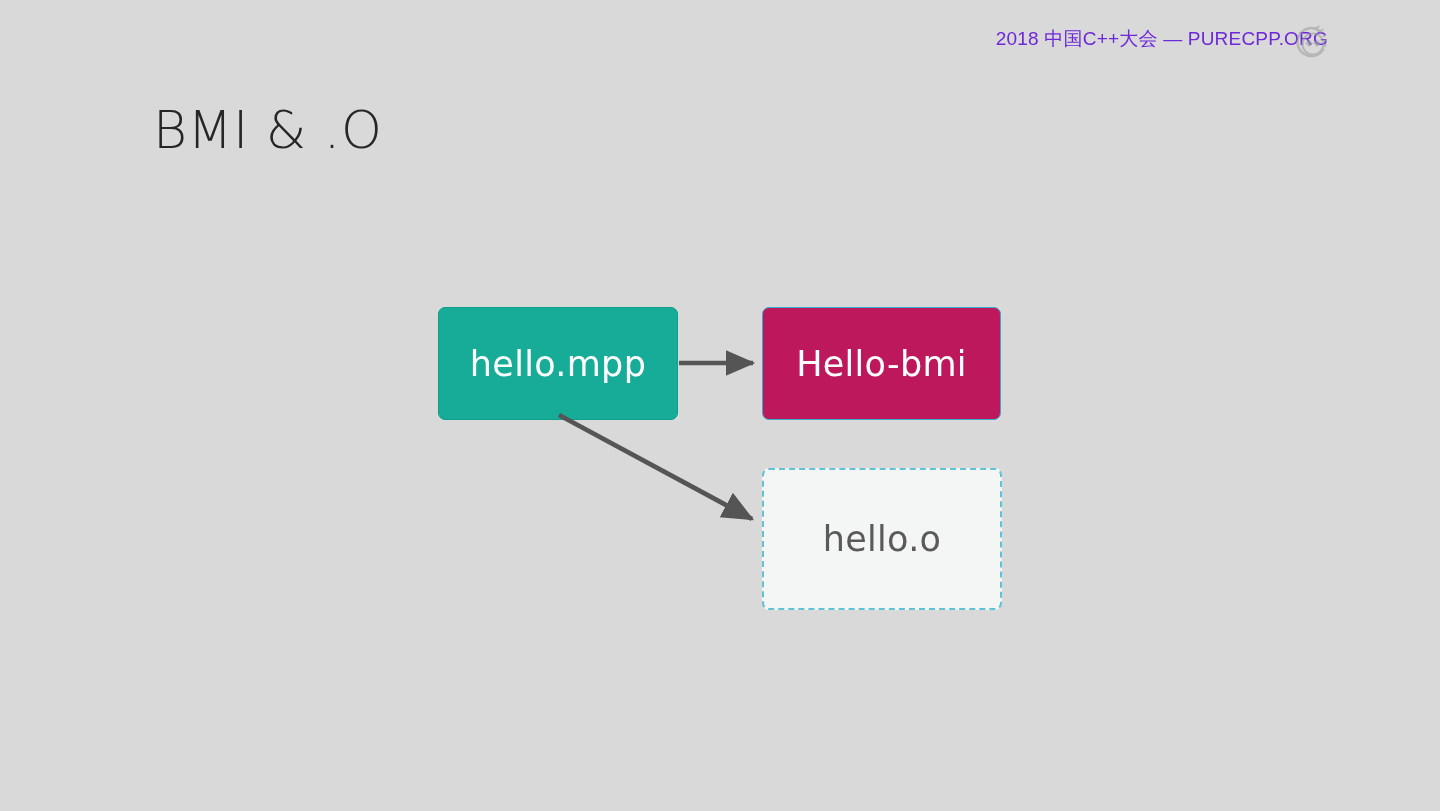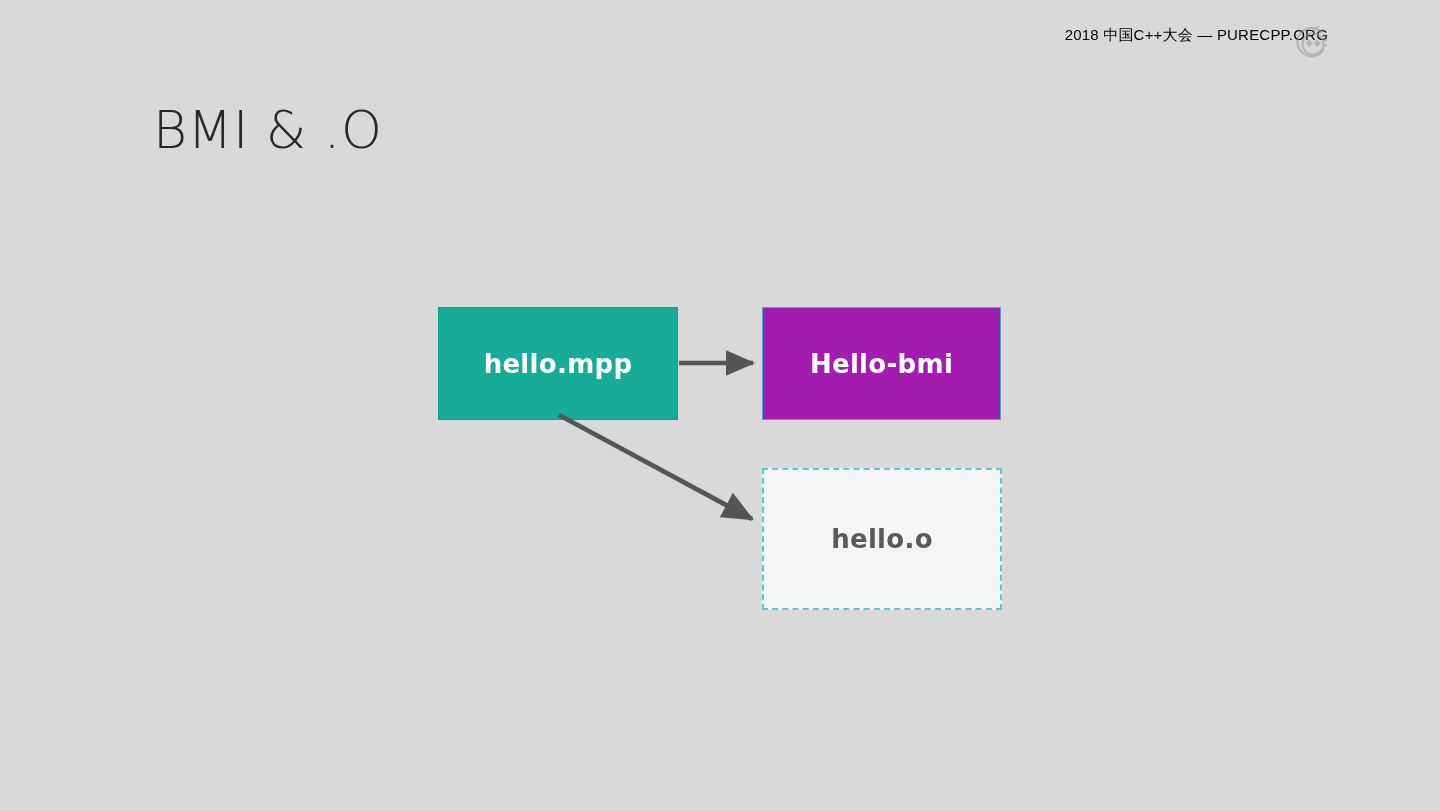--- a/index.html
+++ b/index.html
@@ -18,22 +18,22 @@
   
   .slide-header {
     position: absolute;
     top: 26px;
     right: 112px;
     display: flex;
     align-items: center;
     gap: 10px;
   }
   .header-text {
-    font-size: 15px;
-    color: #000000;
+    font-size: 19px;
+    color: #6d28d9;
     letter-spacing: 0.2px;
     white-space: nowrap;
     font-family: "Liberation Sans", sans-serif;
   }
   .header-logo {
     position: absolute;
     top: 22px;
     right: 108px;
     width: 42px;
     height: 42px;
@@ -72,42 +72,43 @@
     font-family: "DejaVu Sans", sans-serif;
     letter-spacing: 0.3px;
   }
 
   .node {
     position: absolute;
     box-sizing: border-box;
     display: flex;
     align-items: center;
     justify-content: center;
-    font-size: 26px;
-    font-weight: 700;
+    font-size: 35px;
+    font-weight: 400;
     letter-spacing: 0.3px;
     font-family: "DejaVu Sans", sans-serif;
+    border-radius: 7px;
   }
 
   .node-source {
     left: 438px;
     top: 307px;
     width: 240px;
     height: 113px;
     background: #16ac97;
     border: 1px solid #0f9e8a;
     color: #ffffff;
   }
 
   .node-bmi {
     left: 762px;
     top: 307px;
     width: 239px;
     height: 113px;
-    background: #a21caf;
+    background: #be185d;
     border: 1px solid #35aecc;
     color: #ffffff;
   }
 
   .node-object {
     left: 762px;
     top: 468px;
     width: 240px;
     height: 142px;
     background: #f4f5f5;

